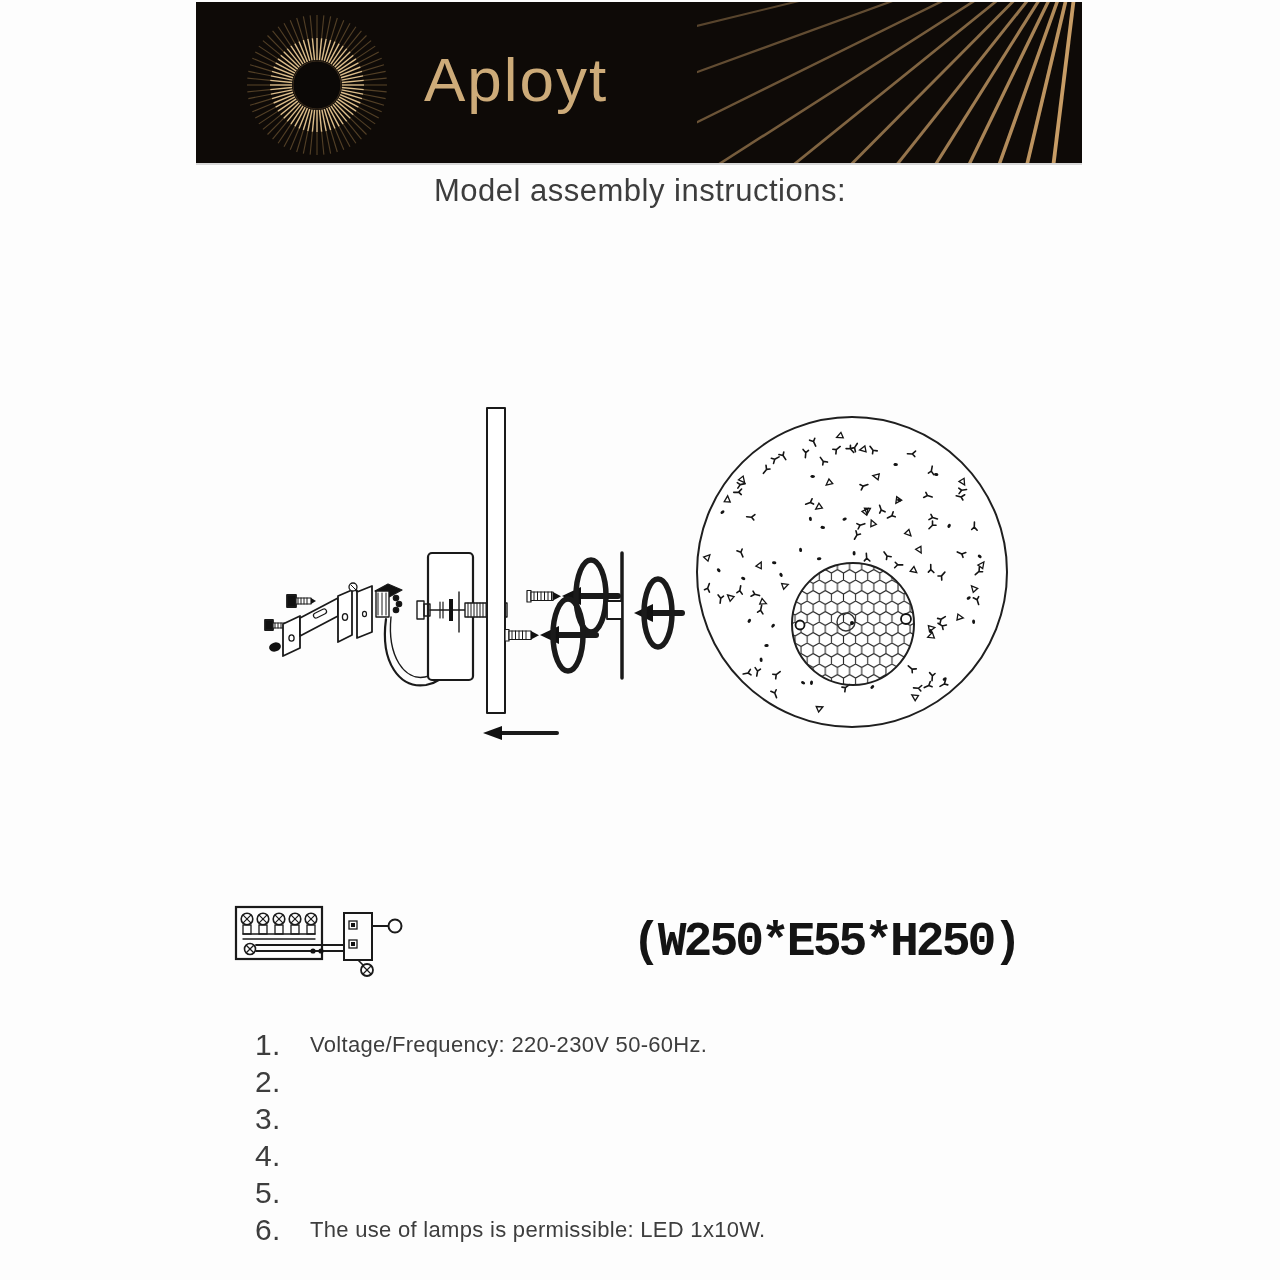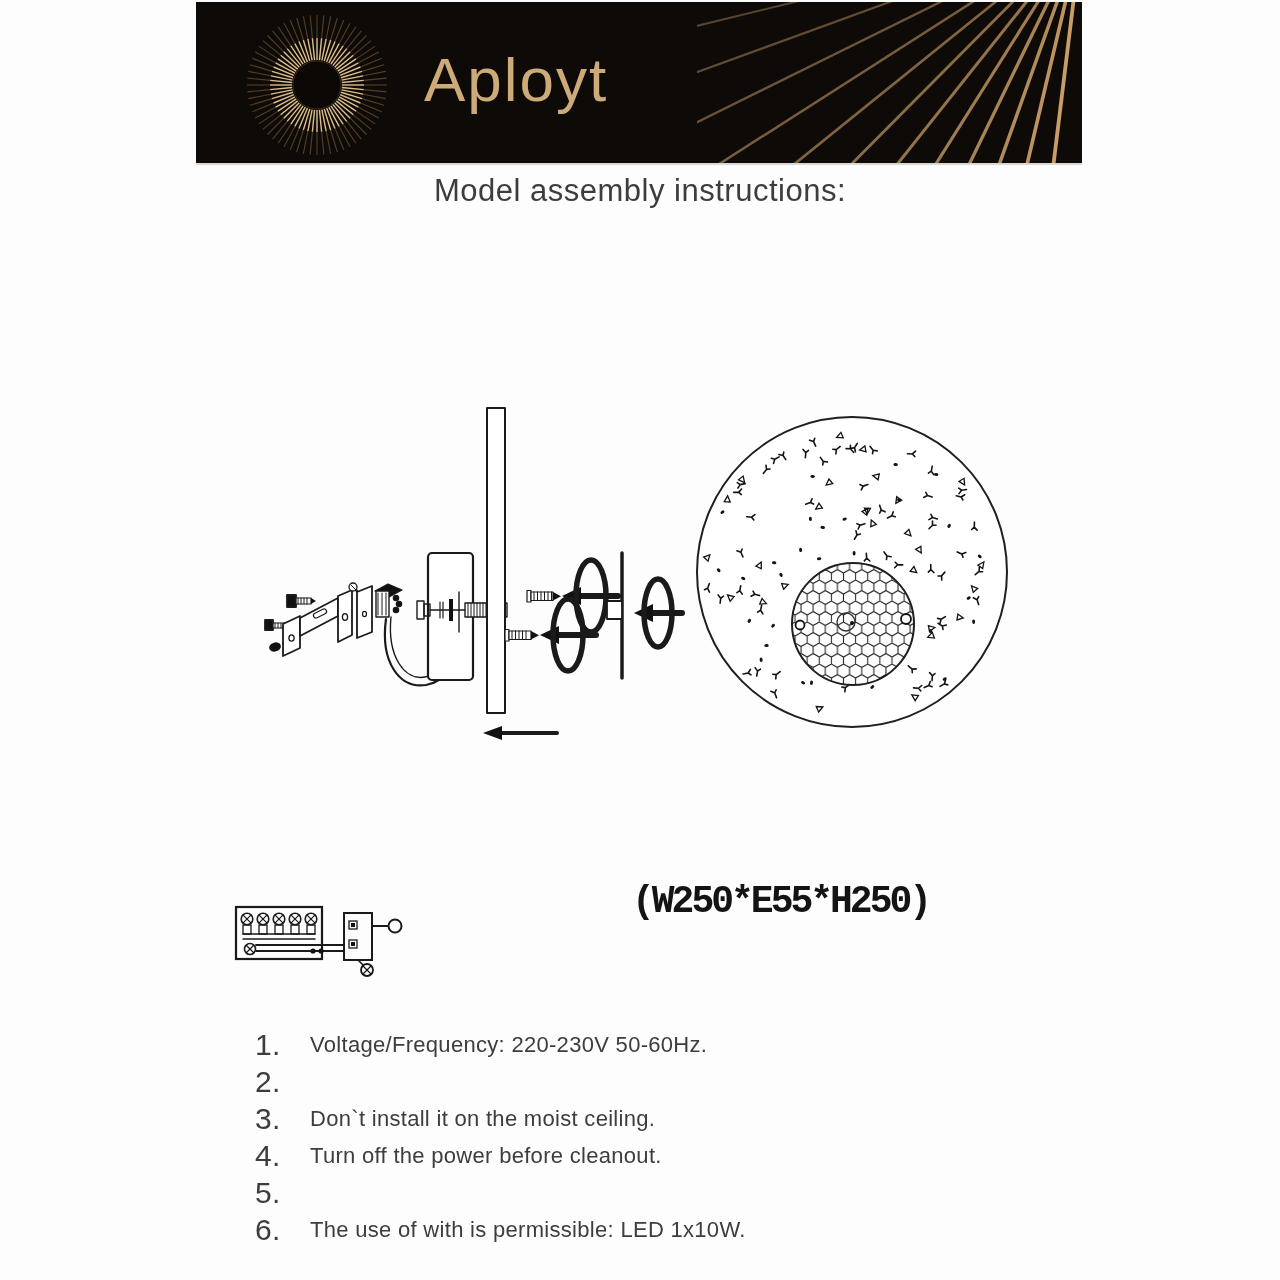--- a/index.html
+++ b/index.html
@@ -18,22 +18,22 @@
   
   .title-block{position:absolute;left:0;top:172px;width:1280px;text-align:center;}
   .title-line{font-size:31px;letter-spacing:.5px;line-height:37px;color:#3d3d3d;}
 
   
   .assembly-svg{position:absolute;left:250px;top:395px;}
   .lamp-svg{position:absolute;left:692px;top:412px;}
   .wiring-svg{position:absolute;left:232px;top:893px;}
 
   
-  .dims{position:absolute;left:632px;top:880px;font-family:"Liberation Mono",monospace;
-        font-weight:700;font-size:38px;letter-spacing:-3px;color:#141414;}
+  .dims{position:absolute;left:632px;top:915px;font-family:"Liberation Mono",monospace;
+        font-weight:700;font-size:48px;letter-spacing:-3px;color:#141414;}
 
   
   .instructions{position:absolute;left:255px;top:1026px;width:830px;}
   .instr-row{display:flex;line-height:37px;}
   .instr-num{width:55px;flex:0 0 55px;font-size:30px;letter-spacing:.3px;}
   .instr-text{font-size:22px;letter-spacing:.3px;white-space:nowrap;}
 
   svg line, svg path, svg rect, svg circle, svg ellipse, svg polygon{vector-effect:none;}
 </style>
 </head>
@@ -480,28 +480,26 @@
   <div class="instructions">
     <div class="instr-row">
       <span class="instr-num">1.</span>
       <span class="instr-text">Voltage/Frequency: 220-230V 50-60Hz.</span>
     </div>
     <div class="instr-row">
       <span class="instr-num">2.</span>
     </div>
     <div class="instr-row">
       <span class="instr-num">3.</span>
-      <span class="instr-text">Don`t install it on the moist ceiling.</span>
     </div>
     <div class="instr-row">
       <span class="instr-num">4.</span>
-      <span class="instr-text">Turn off the power before cleanout.</span>
     </div>
     <div class="instr-row">
       <span class="instr-num">5.</span>
     </div>
     <div class="instr-row">
       <span class="instr-num">6.</span>
-      <span class="instr-text">The use of with is permissible: LED 1x10W.</span>
+      <span class="instr-text">The use of lamps is permissible: LED 1x10W.</span>
     </div>
   </div>
 
 </div>
 
 </body></html>

